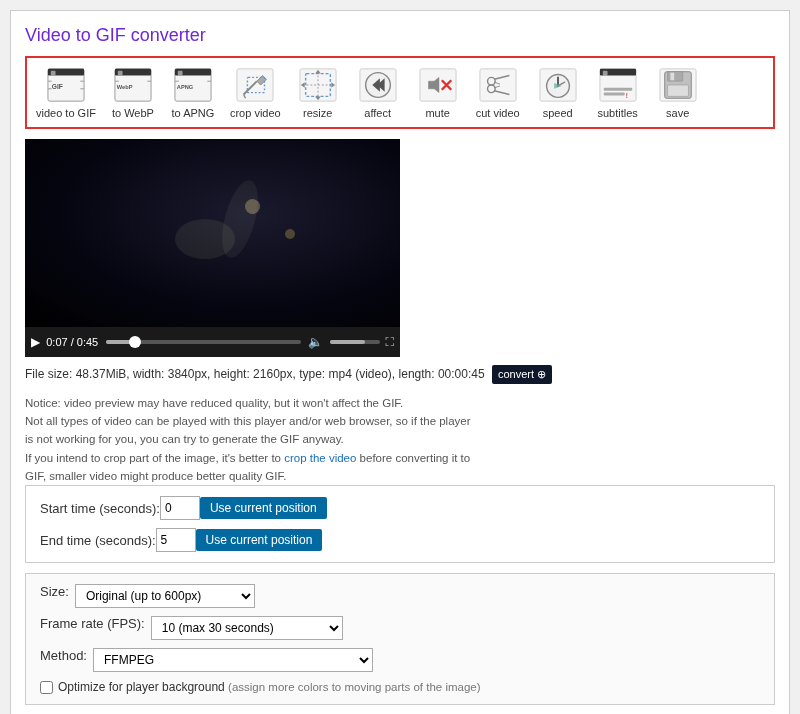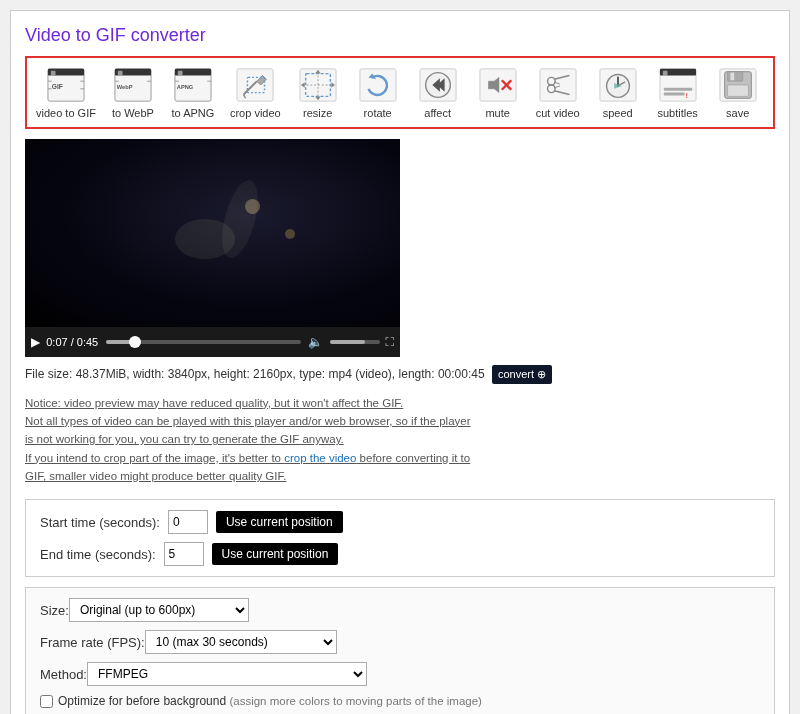--- a/index.html
+++ b/index.html
@@ -160,70 +160,68 @@
       padding: 1px 6px;
       border-radius: 2px;
       margin-left: 4px;
       cursor: pointer;
     }
     
     .notice {
       font-size: 11.5px;
       color: #555;
       line-height: 1.6;
-      margin-bottom: 14px;
-      text-decoration: underline;
+      margin-bottom: 0;
     }
     .notice a { color: #1a6fba; text-decoration: none; }
     
     .section-box {
       border: 1px solid #ccc;
       padding: 10px 14px;
       margin-bottom: 10px;
       background: #fff;
     }
     .form-row {
       display: flex;
       align-items: center;
       margin-bottom: 8px;
-      gap: 8px;
     }
     .form-row:last-child { margin-bottom: 0; }
     .form-label {
       font-size: 13px;
       color: #333;
       white-space: nowrap;
     }
     .form-input {
       width: 40px;
       height: 24px;
       border: 1px solid #aaa;
       padding: 2px 4px;
       font-size: 12px;
     }
     .use-pos-btn {
-      background: #000000;
+      background: #0369a1;
       color: #fff;
       border: none;
       padding: 4px 10px;
       font-size: 12px;
       cursor: pointer;
       border-radius: 2px;
     }
     
     .settings-box {
       border: 1px solid #ccc;
       padding: 10px 14px;
       margin-bottom: 14px;
       background: #fafafa;
     }
     .settings-row {
       display: flex;
-      align-items: center;
       margin-bottom: 8px;
+      gap: 6px;
     }
     .settings-row:last-child { margin-bottom: 0; }
     .settings-label {
       font-size: 13px;
       color: #333;
       white-space: nowrap;
     }
     .settings-select {
       border: 1px solid #aaa;
       padding: 3px 6px;
@@ -330,30 +328,20 @@
           <line x1="4" y1="18" x2="36" y2="18" stroke="#999" stroke-width="1" stroke-dasharray="2,2"></line>
           <polygon points="20,2 17,6 23,6" fill="#888"></polygon>
           <polygon points="20,34 17,30 23,30" fill="#888"></polygon>
           <polygon points="2,18 6,15 6,21" fill="#888"></polygon>
           <polygon points="38,18 34,15 34,21" fill="#888"></polygon>
         </svg>
       </div>
       <span>resize</span>
     </button>
 
-    <button class="tool-btn">
-      <div class="tool-icon">
-        <svg viewBox="0 0 40 36" fill="none" xmlns="http://www.w3.org/2000/svg">
-          <rect x="1" y="1" width="38" height="34" rx="2" fill="#f5f5f5" stroke="#ccc" stroke-width="1"></rect>
-          <path d="M14 10 A10 10 0 1 1 10 22" stroke="#6699cc" stroke-width="2.5" fill="none"></path>
-          <polygon points="14,6 10,10 18,12" fill="#6699cc"></polygon>
-        </svg>
-      </div>
-      <span>rotate</span>
-    </button>
 
     <button class="tool-btn">
       <div class="tool-icon">
         <svg viewBox="0 0 40 36" fill="none" xmlns="http://www.w3.org/2000/svg">
           <rect x="1" y="1" width="38" height="34" rx="2" fill="#f5f5f5" stroke="#ccc" stroke-width="1"></rect>
 
           <circle cx="20" cy="18" r="13" fill="#f0f0f0" stroke="#888" stroke-width="1.5"></circle>
 
           <polygon points="22,11 14,18 22,25" fill="#555"></polygon>
           <polygon points="27,11 19,18 27,25" fill="#555"></polygon>
@@ -512,19 +500,19 @@
     <div class="settings-row">
       <span class="settings-label">Method:</span>
       <select class="settings-select long">
         <option>FFMPEG</option>
         <option>HTML5 canvas</option>
       </select>
     </div>
     <div class="checkbox-row">
       <input type="checkbox" id="optimize" style="">
       <label for="optimize">
-        <span>Optimize for before background</span>
+        <span>Optimize for player background</span>
         <span class="hint">(assign more colors to moving parts of the image)</span>
       </label>
     </div>
   </div>
 
 </div>
 
 </body></html>

